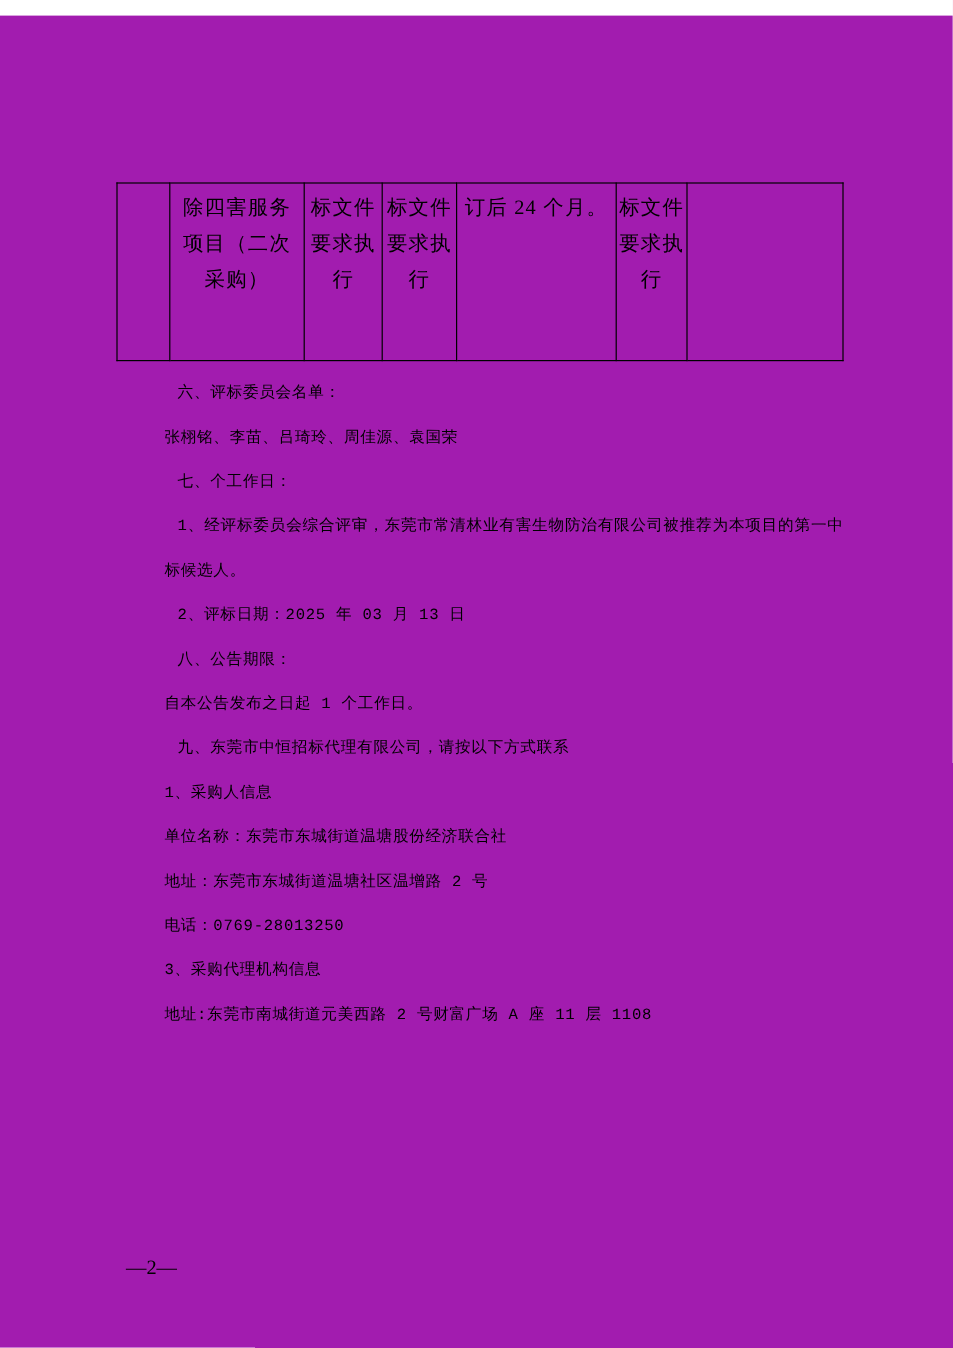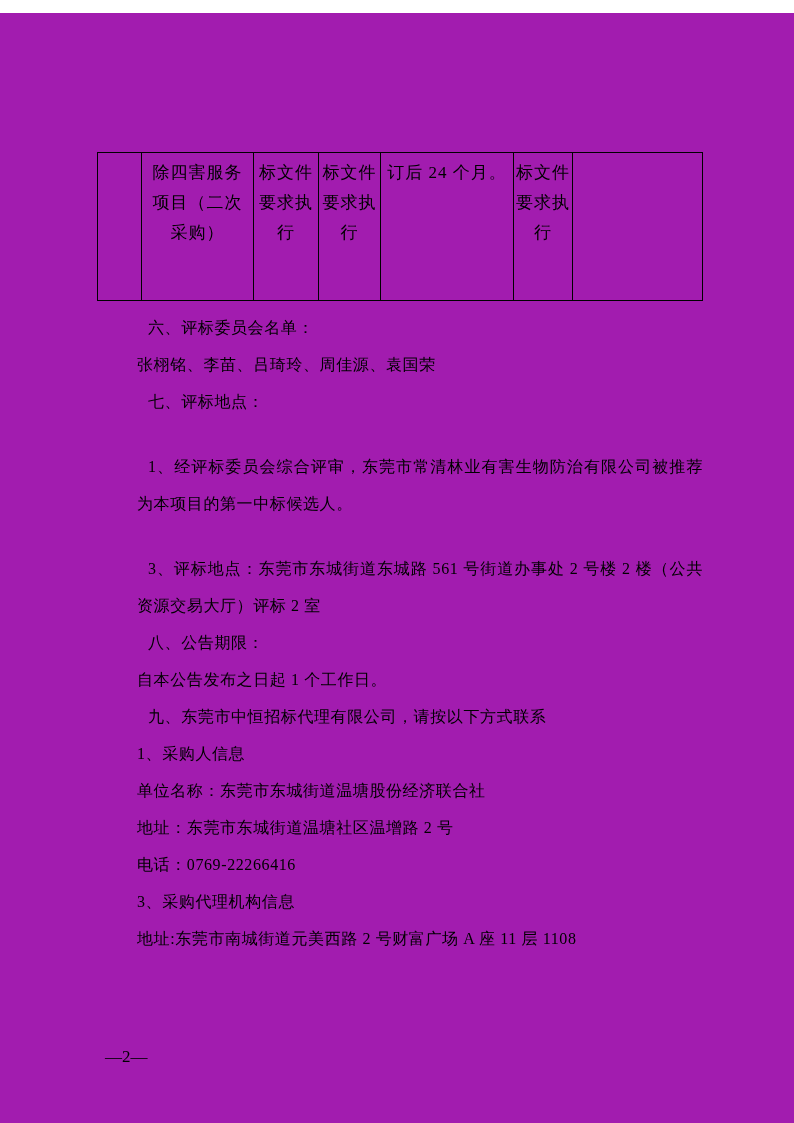--- a/index.html
+++ b/index.html
@@ -64,38 +64,37 @@
 
   
   .body-block {
     position: absolute;
     left: 137px;
     top: 296px;
     width: 566px;
   }
   p.line {
     margin: 0;
-    font-family: Liberation Serif, serif;
-    font-size: 16px;
+    font-family: Liberation Mono, monospace;
+    font-size: 13px;
     line-height: 37px;
     letter-spacing: 0.6px;
     white-space: pre-wrap;
     color: #000;
   }
   p.ind {
     text-indent: 11px;
   }
   p.wide {
     width: 566px;
   }
   
   p.flow {
     text-align: justify;
     text-justify: inter-character;
-    margin-top: 28px;
   }
 
   
   .footer {
     position: absolute;
     left: 97px;
     top: 1034px;
     width: 605px;
   }
   .pagenum {
@@ -140,32 +139,32 @@
         </tr>
       </tbody>
     </table>
   </div>
 
   <div class="body-block">
 
     <p class="line ind">六、评标委员会名单：</p>
     <p class="line">张栩铭、李苗、吕琦玲、周佳源、袁国荣</p>
 
-    <p class="line ind">七、评标地点：</p>
+    <p class="line ind">七、个工作日：</p>
     <p class="line ind flow wide">1、经评标委员会综合评审，东莞市常清林业有害生物防治有限公司被推荐为本项目的第一中标候选人。</p>
-    <p class="line ind flow wide">3、评标地点：东莞市东城街道东城路 561 号街道办事处 2 号楼 2 楼（公共资源交易大厅）评标 2 室</p>
+    <p class="line ind">2、评标日期：2025 年 03 月 13 日</p>
 
     <p class="line ind">八、公告期限：</p>
     <p class="line">自本公告发布之日起 1 个工作日。</p>
 
     <p class="line ind">九、东莞市中恒招标代理有限公司，请按以下方式联系</p>
     <p class="line">1、采购人信息</p>
     <p class="line">单位名称：东莞市东城街道温塘股份经济联合社</p>
     <p class="line">地址：东莞市东城街道温塘社区温增路 2 号</p>
-    <p class="line">电话：0769-22266416</p>
+    <p class="line">电话：0769-28013250</p>
     <p class="line">3、采购代理机构信息</p>
     <p class="line">地址:东莞市南城街道元美西路 2 号财富广场 A 座 11 层 1108</p>
 
   </div>
 
   <div class="footer">
     <span class="pagenum">—2—</span>
   </div>
 
 </div>

